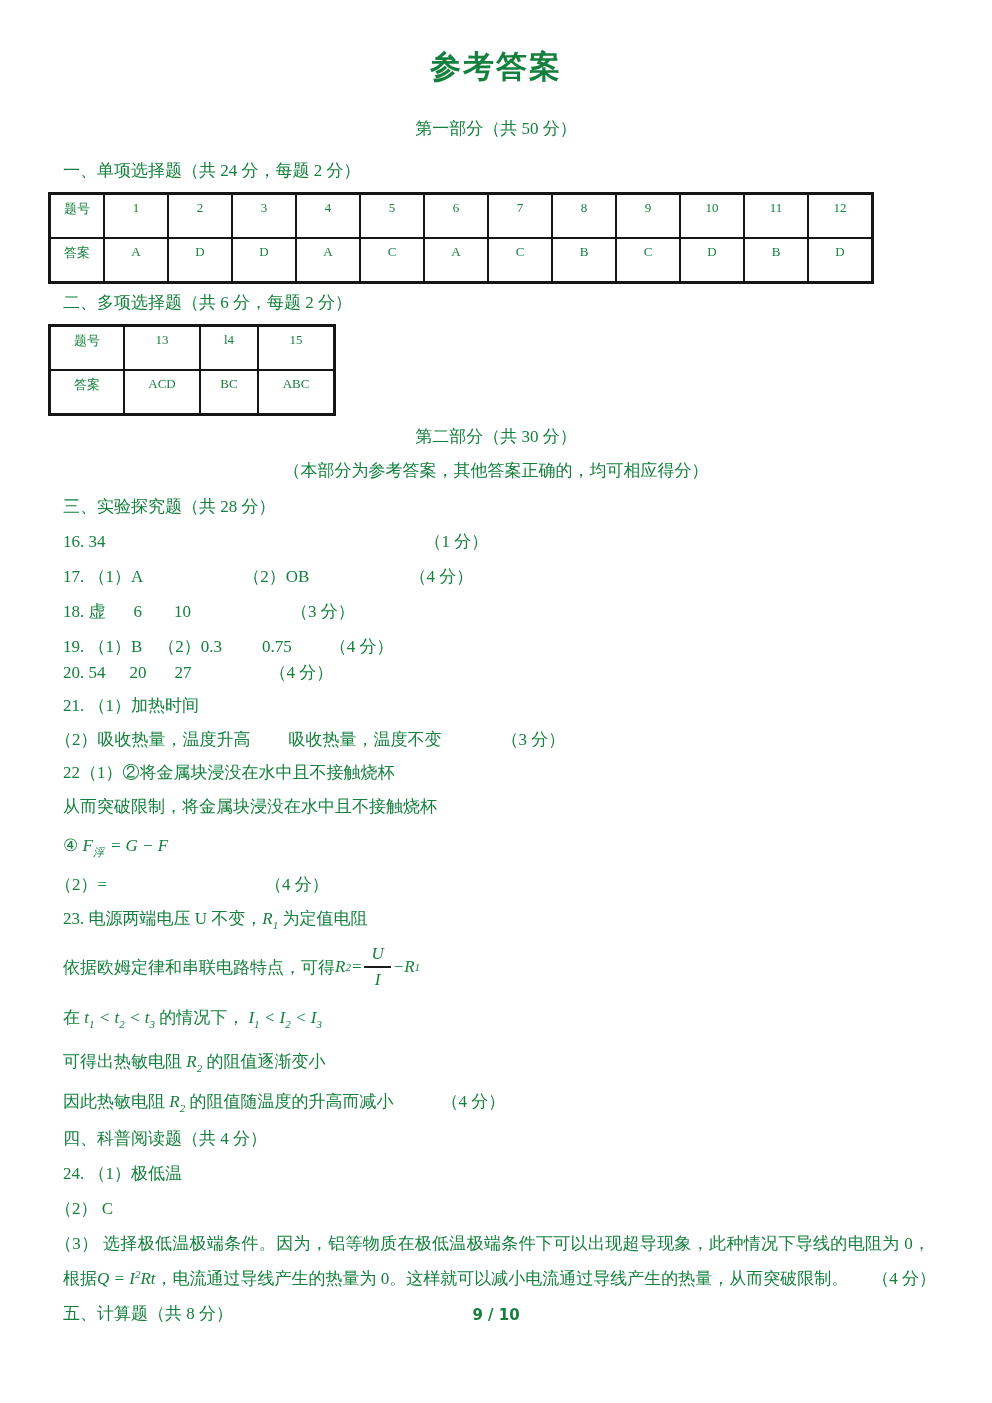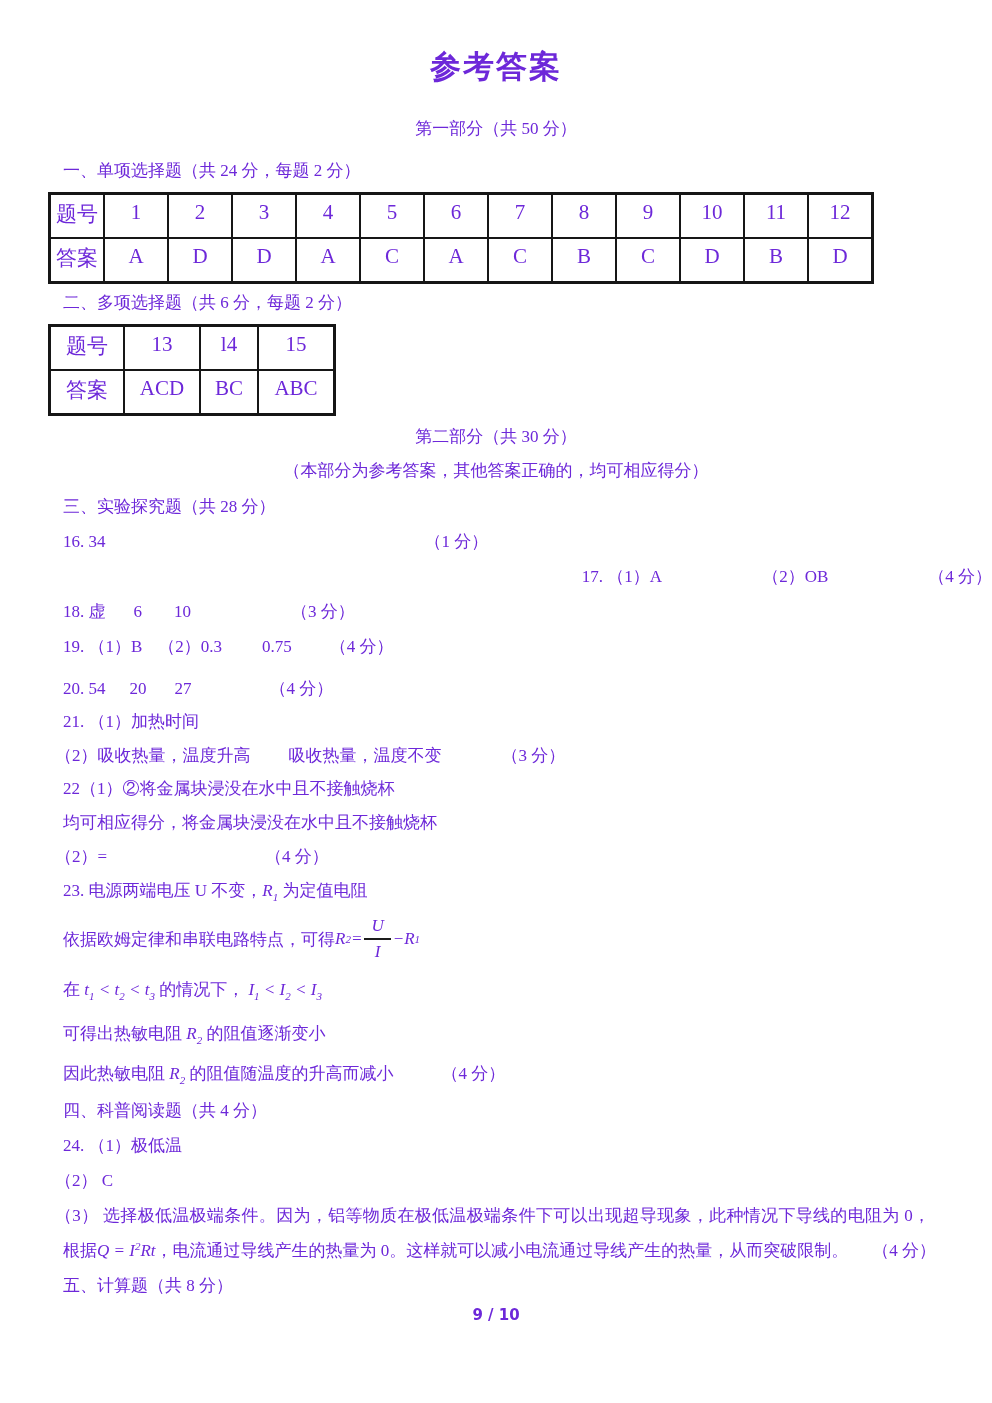--- a/index.html
+++ b/index.html
@@ -1,20 +1,20 @@
 <!DOCTYPE html>
 <html><head>
 <meta charset="utf-8">
 <style>
   html,body { margin:0; padding:0; background:#ffffff; }
   .page {
     position:relative;
     width:992px; height:1403px;
     background:#ffffff;
-    color:#6d28d9;
+    color:#15803d;
     font-family:"Liberation Serif", serif;
     font-size:17px;
     overflow:hidden;
   }
   .doc-title {
     margin-top:46px;
     text-align:center;
     font-size:31px;
     font-weight:bold;
     letter-spacing:2px;
@@ -22,21 +22,21 @@
   }
   .center-line { text-align:center; height:26px; line-height:26px; }
   .ln { margin-left:63px; height:26px; line-height:26px; white-space:nowrap; }
   .ln-paren { margin-left:55px; }
   .sp { display:inline-block; height:1px; }
   .anstable { border-collapse:collapse; margin-left:48px; border:3px solid #161616; }
   .anstable td {
     border:2px solid #161616;
     text-align:center; vertical-align:top;
     padding-top:5px; height:36px;
-    font-size:21px;
+    font-size:13px;
   }
   .t1 td.hd { width:50px; }
   .t1 td.c  { width:60px; }
   .t2 td.hd { width:70px; }
   .t2 td.c13 { width:72px; }
   .t2 td.c14 { width:54px; }
   .t2 td.c15 { width:72px; }
   .mi { font-family:"Liberation Serif", serif; font-style:italic; }
   .msub { font-size:11px; font-style:italic; font-family:"Liberation Serif", serif; vertical-align:-5px; line-height:0; }
   .msup { font-size:11px; font-style:italic; font-family:"Liberation Serif", serif; vertical-align:6px; line-height:0; }
@@ -120,45 +120,48 @@
 
   <div class="center-line" style="margin-top:8px;">第二部分（共 30 分）</div>
   <div class="center-line" style="margin-top:8px;">（本部分为参考答案，其他答案正确的，均可相应得分）</div>
 
   <div class="ln" style="margin-top:10px;">三、实验探究题（共 28 分）</div>
 
   <div class="ln" style="margin-top:9px;">
     <span>16. 34</span><span class="sp" style="width:319px;"></span><span>（1 分）</span>
   </div>
 
-  <div class="ln" style="margin-top:9px;text-align:right;">
+  <div class="ln" style="margin-top:9px;">
     <span>17. （1）A</span><span class="sp" style="width:100px;"></span><span>（2）OB</span><span class="sp" style="width:100px;"></span><span>（4 分）</span>
   </div>
 
   <div class="ln" style="margin-top:9px;">
     <span>18. 虚</span><span class="sp" style="width:28px;"></span><span>6</span><span class="sp" style="width:32px;"></span><span>10</span><span class="sp" style="width:100px;"></span><span>（3 分）</span>
   </div>
 
   <div class="ln" style="margin-top:9px;">
     <span>19. （1）B</span><span class="sp" style="width:16px;"></span><span>（2）0.3</span><span class="sp" style="width:40px;"></span><span>0.75</span><span class="sp" style="width:38px;"></span><span>（4 分）</span>
   </div>
 
-  <div class="ln" style="margin-top:16px;">
+  <div class="ln" style="margin-top:0;">
     <span>20. 54</span><span class="sp" style="width:24px;"></span><span>20</span><span class="sp" style="width:28px;"></span><span>27</span><span class="sp" style="width:78px;"></span><span>（4 分）</span>
   </div>
 
   <div class="ln" style="margin-top:7px;">21. （1）加热时间</div>
 
   <div class="ln ln-paren" style="margin-top:8px;">
     <span>（2）吸收热量，温度升高</span><span class="sp" style="width:38px;"></span><span>吸收热量，温度不变</span><span class="sp" style="width:60px;"></span><span>（3 分）</span>
   </div>
 
   <div class="ln" style="margin-top:7px;">22（1）②将金属块浸没在水中且不接触烧杯</div>
-  <div class="ln" style="margin-top:8px;">均可相应得分，将金属块浸没在水中且不接触烧杯</div>
-
+  <div class="ln" style="margin-top:8px;">从而突破限制，将金属块浸没在水中且不接触烧杯</div>
+
+  <div class="ln" style="margin-top:8px; height:36px; line-height:36px;">
+    <span>④ </span><span class="mi">F</span><span class="msub">浮</span><span class="mi" style="margin-left:6px;">= G − F</span>
+  </div>
 
   <div class="ln ln-paren" style="margin-top:8px;">
     <span>（2）=</span><span class="sp" style="width:158px;"></span><span>（4 分）</span>
   </div>
 
   <div class="ln" style="margin-top:8px;">
     <span>23. 电源两端电压 U 不变，</span><span class="mi">R</span><span class="msub">1</span><span> 为定值电阻</span>
   </div>
 
   <div class="frml" style="margin-top:6px;">

